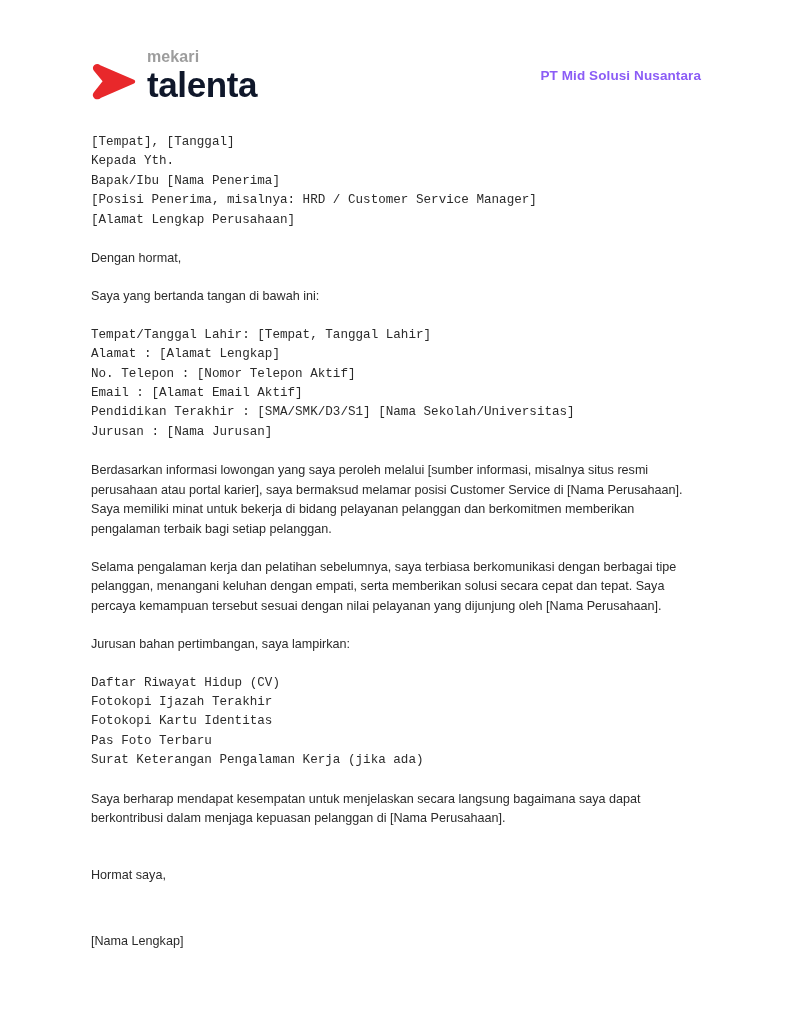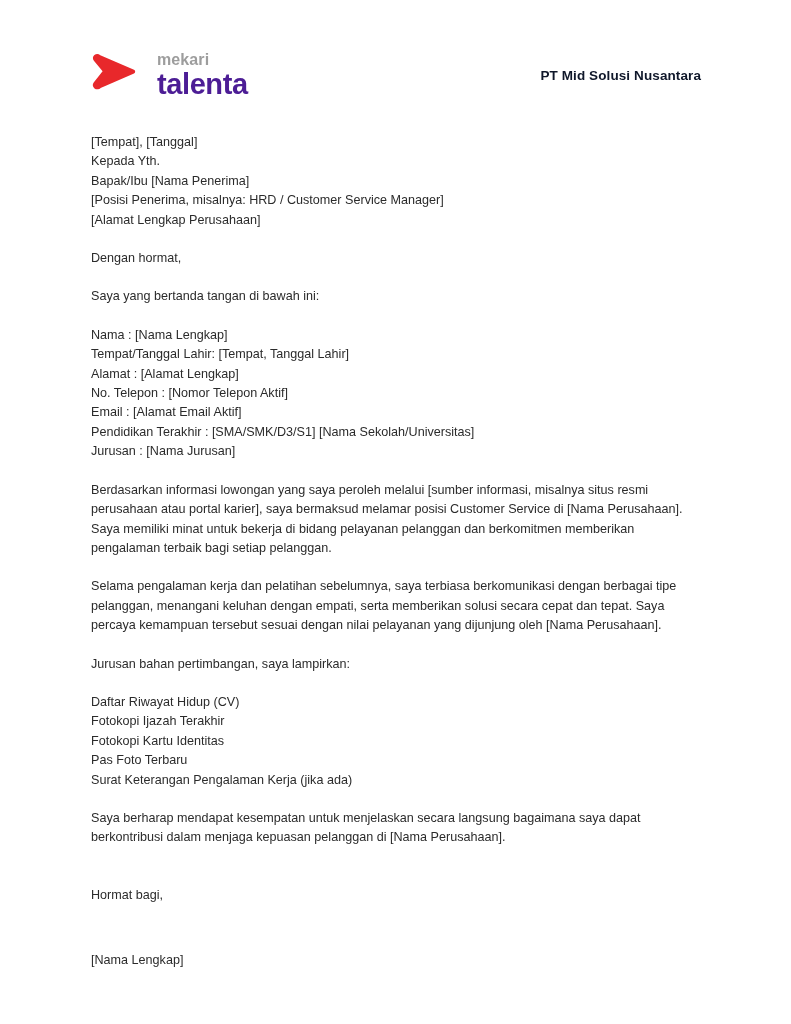--- a/index.html
+++ b/index.html
@@ -27,22 +27,22 @@
     left: 91px;
     top: 44px;
     width: 610px;
     height: 62px;
     display: flex;
     align-items: center;
     justify-content: space-between;
   }
   .brand-logo {
     display: flex;
-    align-items: flex-start;
-    gap: 20px;
+    align-items: flex-end;
+    gap: 10px;
   }
   .brand-mark {
     width: 46px;
     height: 40px;
     flex: 0 0 auto;
     display: block;
   }
   .brand-words {
     display: flex;
     flex-direction: column;
@@ -50,48 +50,49 @@
     line-height: 1;
   }
   .brand-top {
     font-size: 16px;
     font-weight: 700;
     color: #9d9d9d;
     letter-spacing: 0.1px;
     margin-bottom: 2px;
   }
   .brand-bottom {
-    font-size: 29px;
+    font-size: 35px;
     font-weight: 700;
-    color: #4c1d95;
+    color: #0f172a;
     letter-spacing: -0.4px;
   }
   .company-name {
     font-size: 13.5px;
     font-weight: 700;
-    color: #0f172a;
+    color: #8b5cf6;
     letter-spacing: 0.1px;
     white-space: nowrap;
   }
 
   
   .letter-body {
     position: absolute;
     left: 91px;
     top: 133px;
     width: 612px;
     font-size: 12.6px;
     line-height: 19.4px;
     color: #2b2b2b;
   }
   .line {
     white-space: pre-wrap;
   }
   .block {
     margin: 0;
+    font-family: Liberation Mono, monospace;
   }
   .para {
     margin: 0;
     text-align: left;
   }
   .gap-sm { height: 19px; }
   .gap-md { height: 19px; }
   .sign-gap { height: 46px; }
 </style>
 </head>
@@ -128,21 +129,20 @@
 
     <div class="line">Dengan hormat,</div>
 
     <div class="gap-sm"></div>
 
     <div class="line">Saya yang bertanda tangan di bawah ini:</div>
 
     <div class="gap-sm"></div>
 
     <div class="block">
-      <div class="line">Nama : [Nama Lengkap]</div>
       <div class="line">Tempat/Tanggal Lahir: [Tempat, Tanggal Lahir]</div>
       <div class="line">Alamat : [Alamat Lengkap]</div>
       <div class="line">No. Telepon : [Nomor Telepon Aktif]</div>
       <div class="line">Email : [Alamat Email Aktif]</div>
       <div class="line">Pendidikan Terakhir : [SMA/SMK/D3/S1] [Nama Sekolah/Universitas]</div>
       <div class="line">Jurusan : [Nama Jurusan]</div>
     </div>
 
     <div class="gap-md"></div>
 
@@ -168,20 +168,20 @@
 
     <div class="gap-md"></div>
 
     <p class="para">Saya berharap mendapat kesempatan untuk menjelaskan secara langsung bagaimana saya dapat berkontribusi dalam menjaga kepuasan pelanggan di [Nama Perusahaan].</p>
 
     <div class="gap-md"></div>
 
 
     <div class="gap-md"></div>
 
-    <div class="line">Hormat bagi,</div>
+    <div class="line">Hormat saya,</div>
 
     <div class="sign-gap"></div>
 
     <div class="line">[Nama Lengkap]</div>
   </div>
 
 </div>
 
 </body></html>

